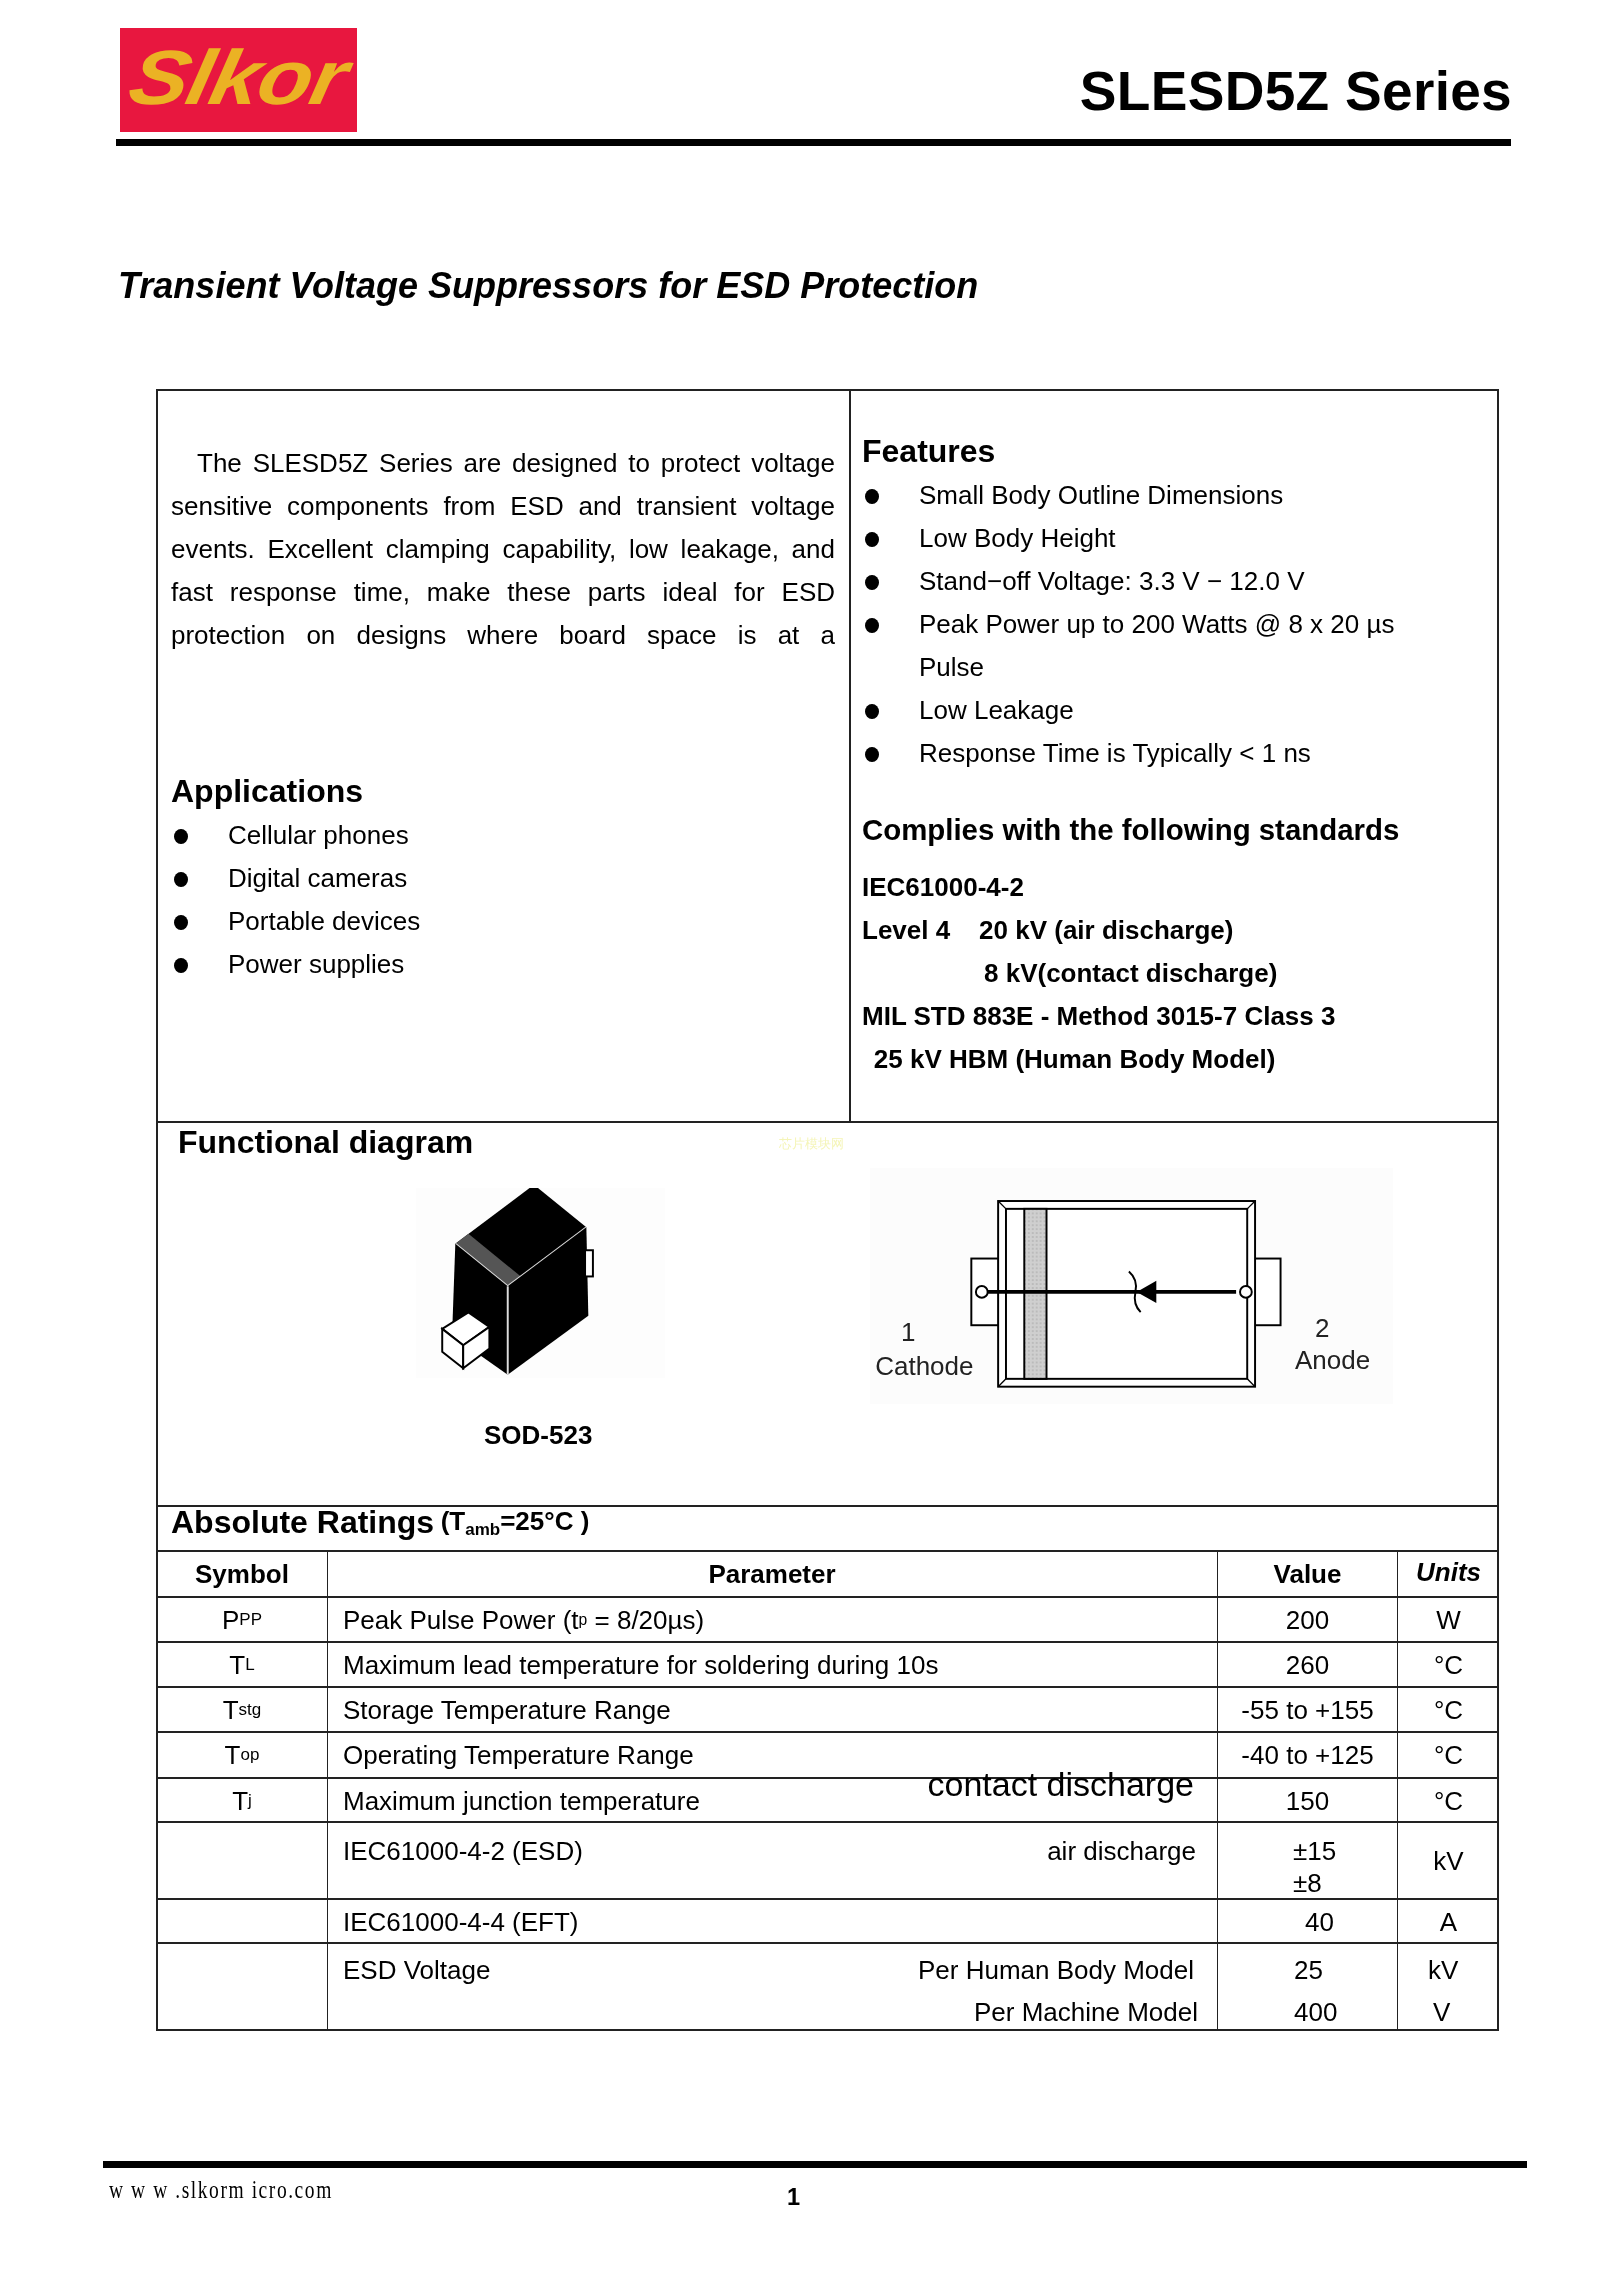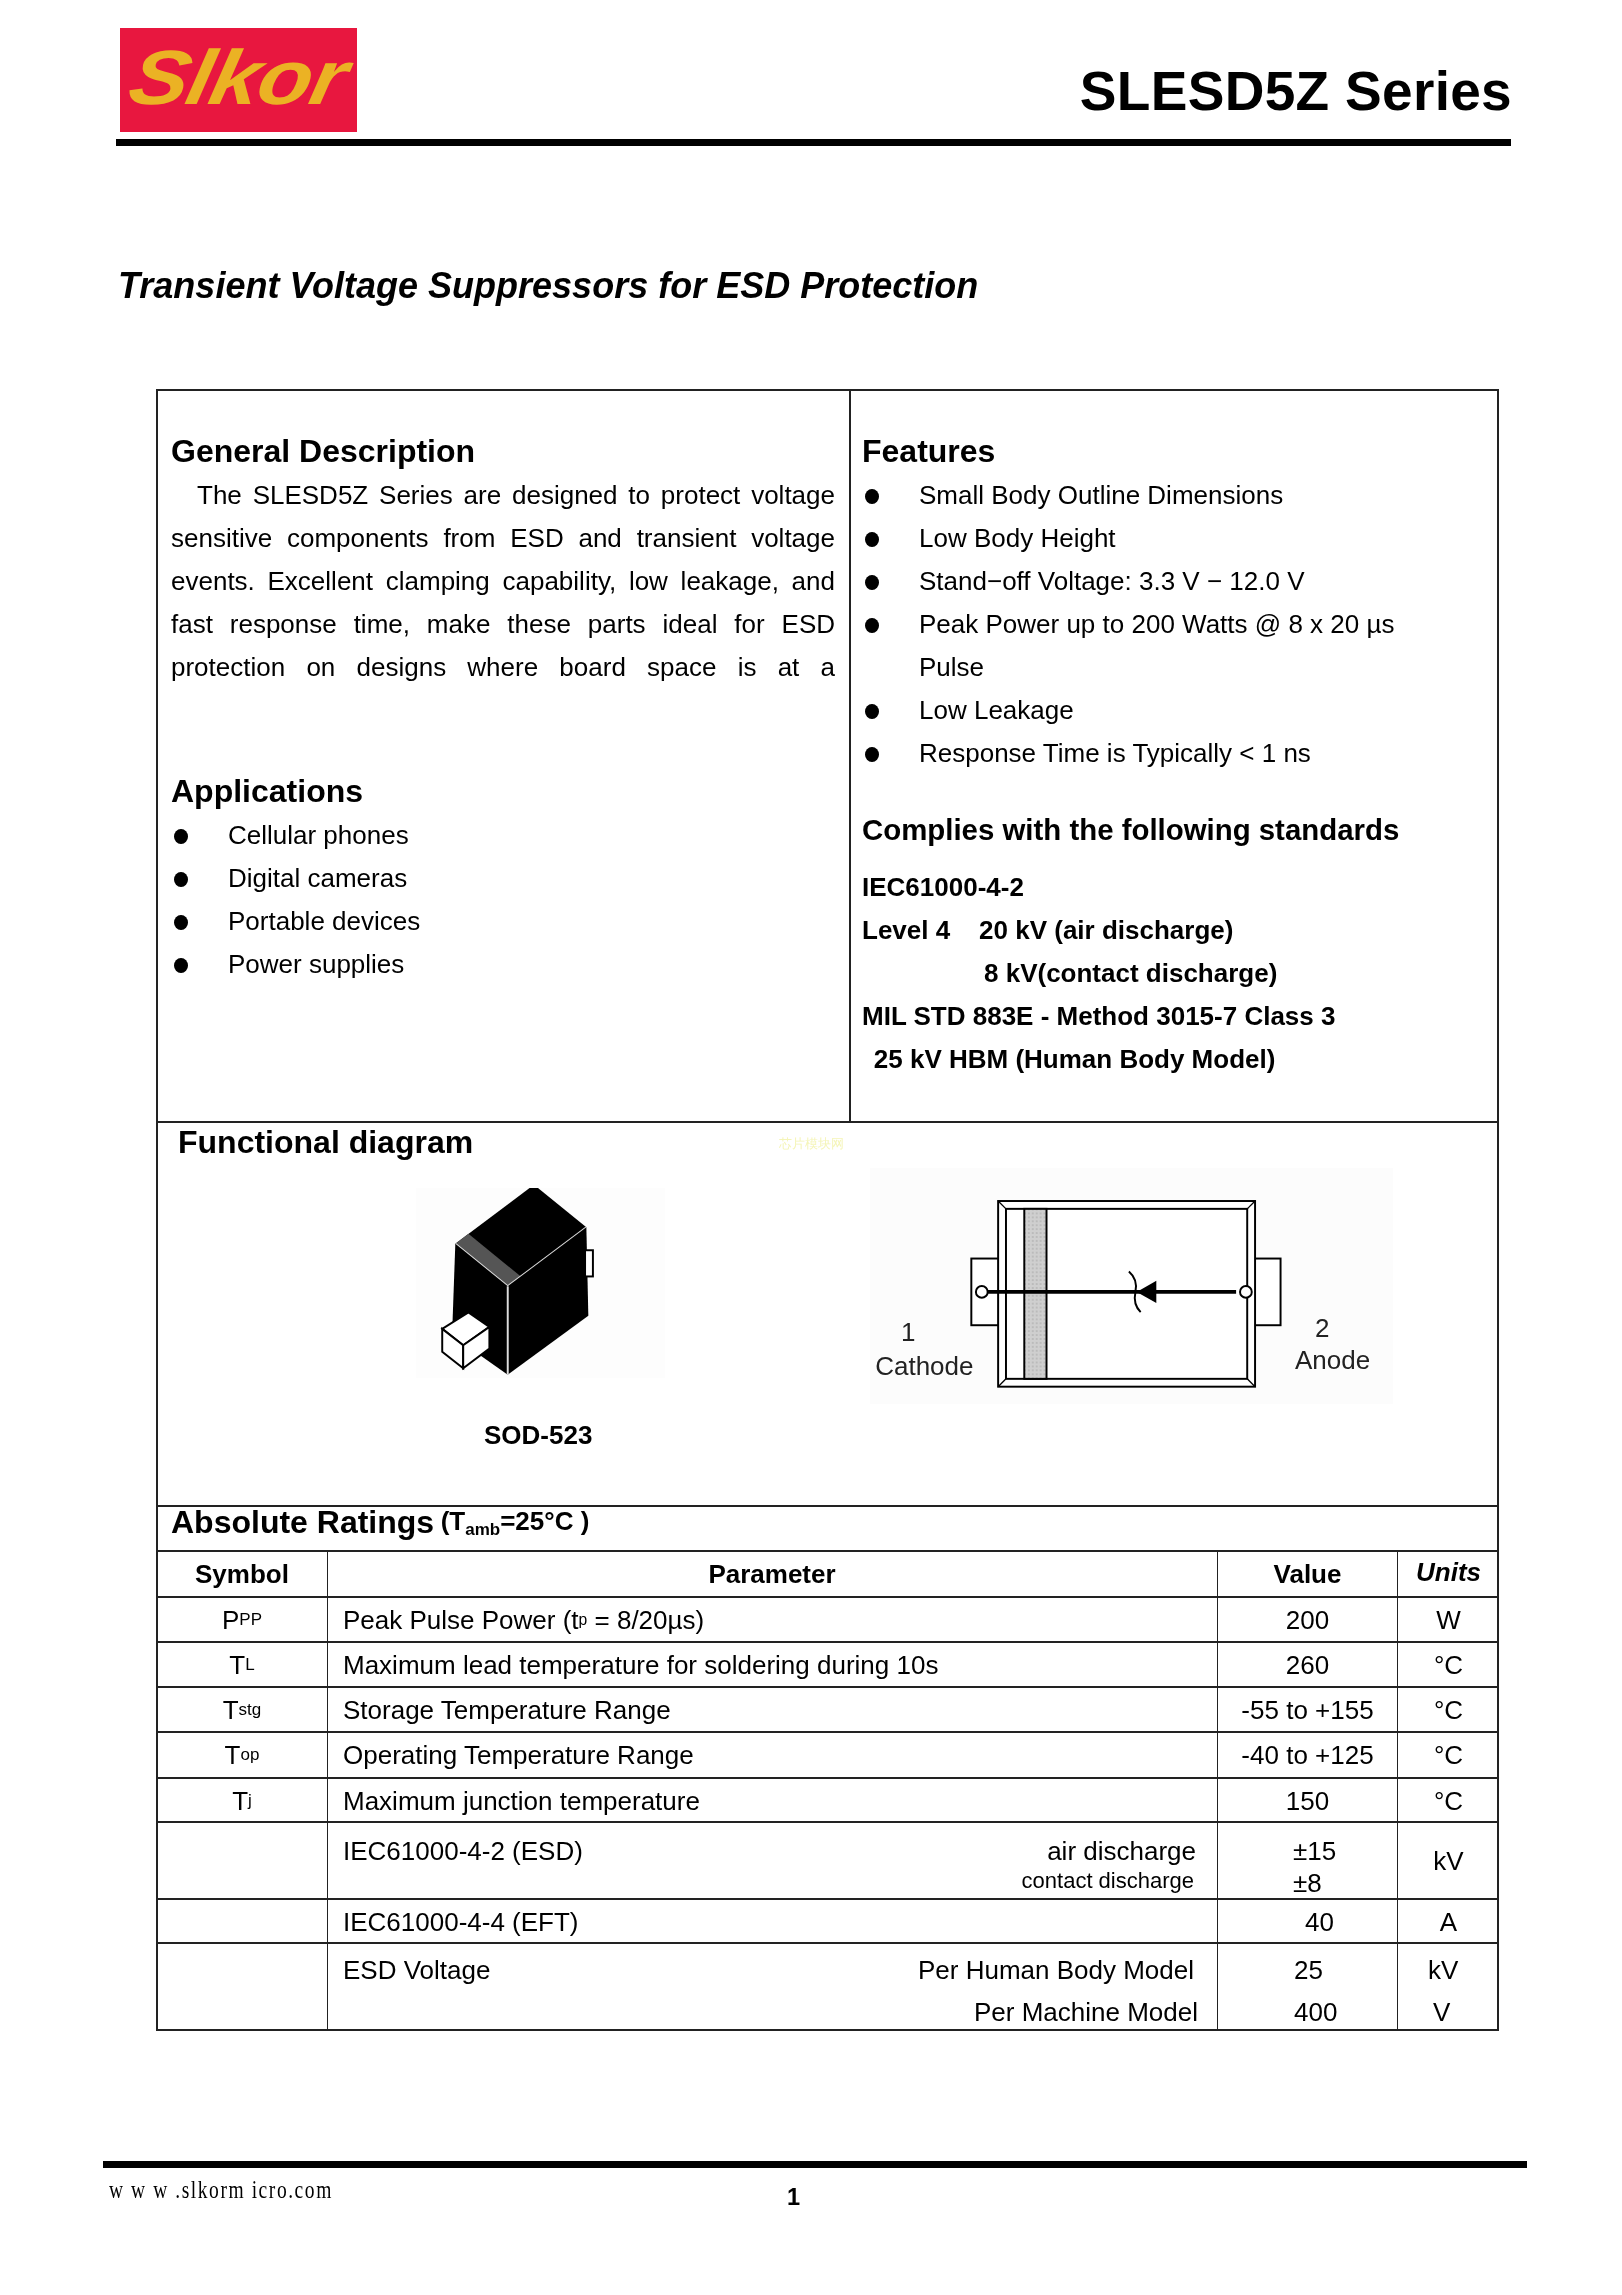--- a/index.html
+++ b/index.html
@@ -54,21 +54,20 @@
 <div class="abs rule-top"></div>
 
 <div class="abs subtitle">Transient Voltage Suppressors for ESD Protection</div>
 
 <div class="abs box"></div>
 <div class="abs vline" style="left:849px; top:389px; height:734px;"></div>
 <div class="abs hline" style="left:156px; top:1121px; width:1343px;"></div>
 <div class="abs hline" style="left:156px; top:1505px; width:1343px;"></div>
 
 <div class="abs" style="left:171px; top:435px; width:664px;">
-  <div class="h2">General Description</div>
   <div class="p" style="margin-top:6.5px;">
     <div class="justify" style="padding-left:26px;">The SLESD5Z Series are designed to protect voltage</div>
     <div class="justify">sensitive components from ESD and transient voltage</div>
     <div class="justify">events. Excellent clamping capability, low leakage, and</div>
     <div class="justify">fast response time, make these parts ideal for ESD</div>
     <div class="justify">protection on designs where board space is at a</div>
   </div>
 </div>
 
 <div class="abs" style="left:171px; top:775px; width:654px;">
@@ -238,21 +237,21 @@
       <sub>j</sub>
     </div>
   <div class="cell" style="left:343px; top:1779px; width:864px; height:43px;">Maximum junction temperature</div>
   <div class="cell center" style="left:1218px; top:1779px; width:179px; height:43px;">150</div>
   <div class="cell center" style="left:1398px; top:1779px; width:101px; height:43px;">°C</div>
 </div>
 
 <div>
   <div class="abs" style="left:343px; top:1836px; font-size:26px;">IEC61000-4-2 (ESD)</div>
   <div class="abs" style="right:427px; top:1836px; font-size:26px; text-align:right;">air discharge</div>
-  <div class="abs" style="right:429px; top:1868px; font-size:22px; text-align:right;">contact discharge</div>
+  <div class="abs" style="right:429px; top:1765px; font-size:34px; text-align:right;">contact discharge</div>
   <div class="abs" style="left:1293px; top:1836px; font-size:26px;">±15</div>
   <div class="abs" style="left:1293px; top:1868px; font-size:26px;">±8</div>
   <div class="cell center" style="left:1398px; top:1823px; width:101px; height:75px;">kV</div>
 </div>
 
 <div>
   <div class="cell" style="left:343px; top:1900px; width:864px; height:43px;">IEC61000-4-4 (EFT)</div>
   <div class="cell center" style="left:1230px; top:1900px; width:179px; height:43px;">40</div>
   <div class="cell center" style="left:1398px; top:1900px; width:101px; height:43px;">A</div>
 </div>

